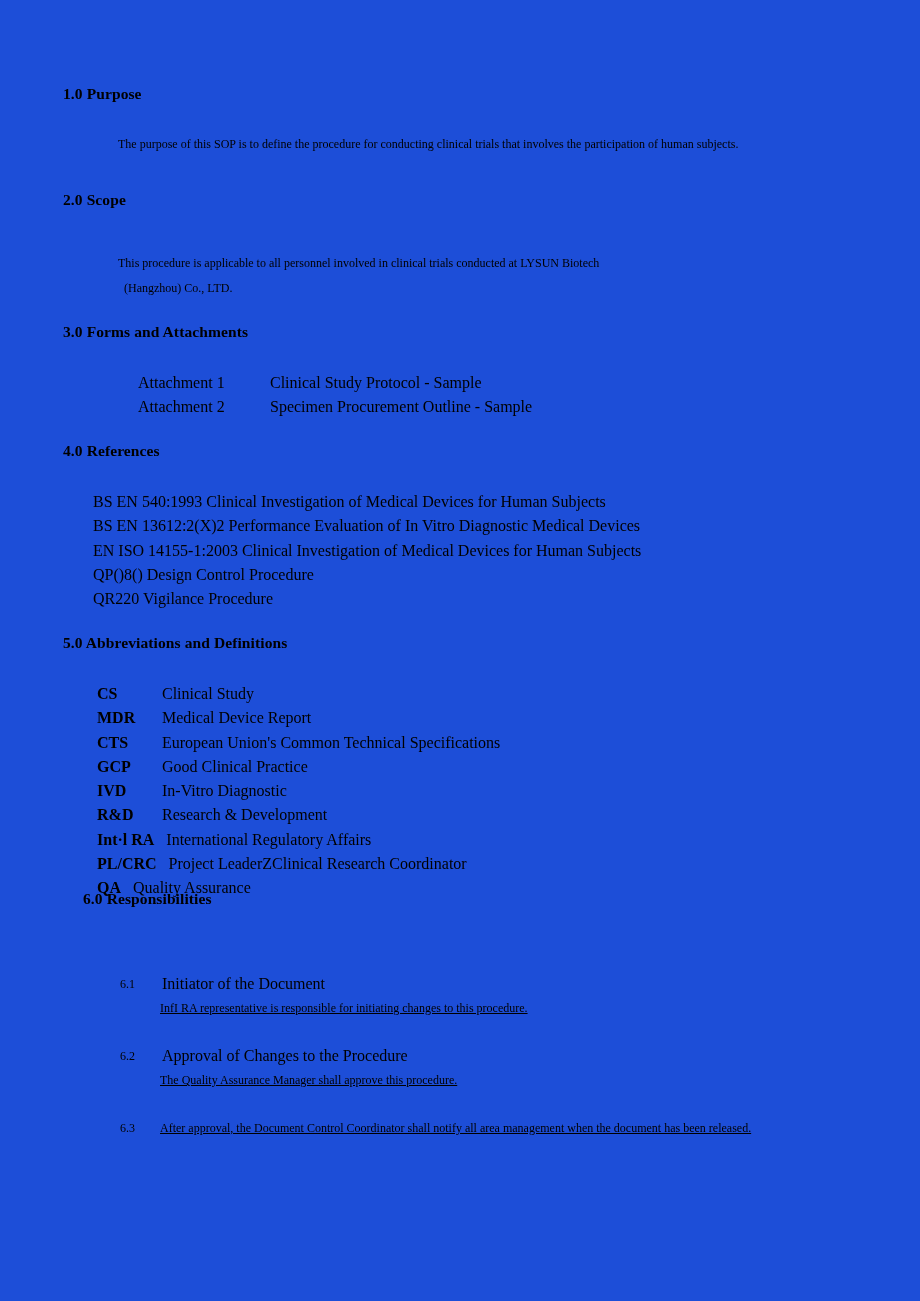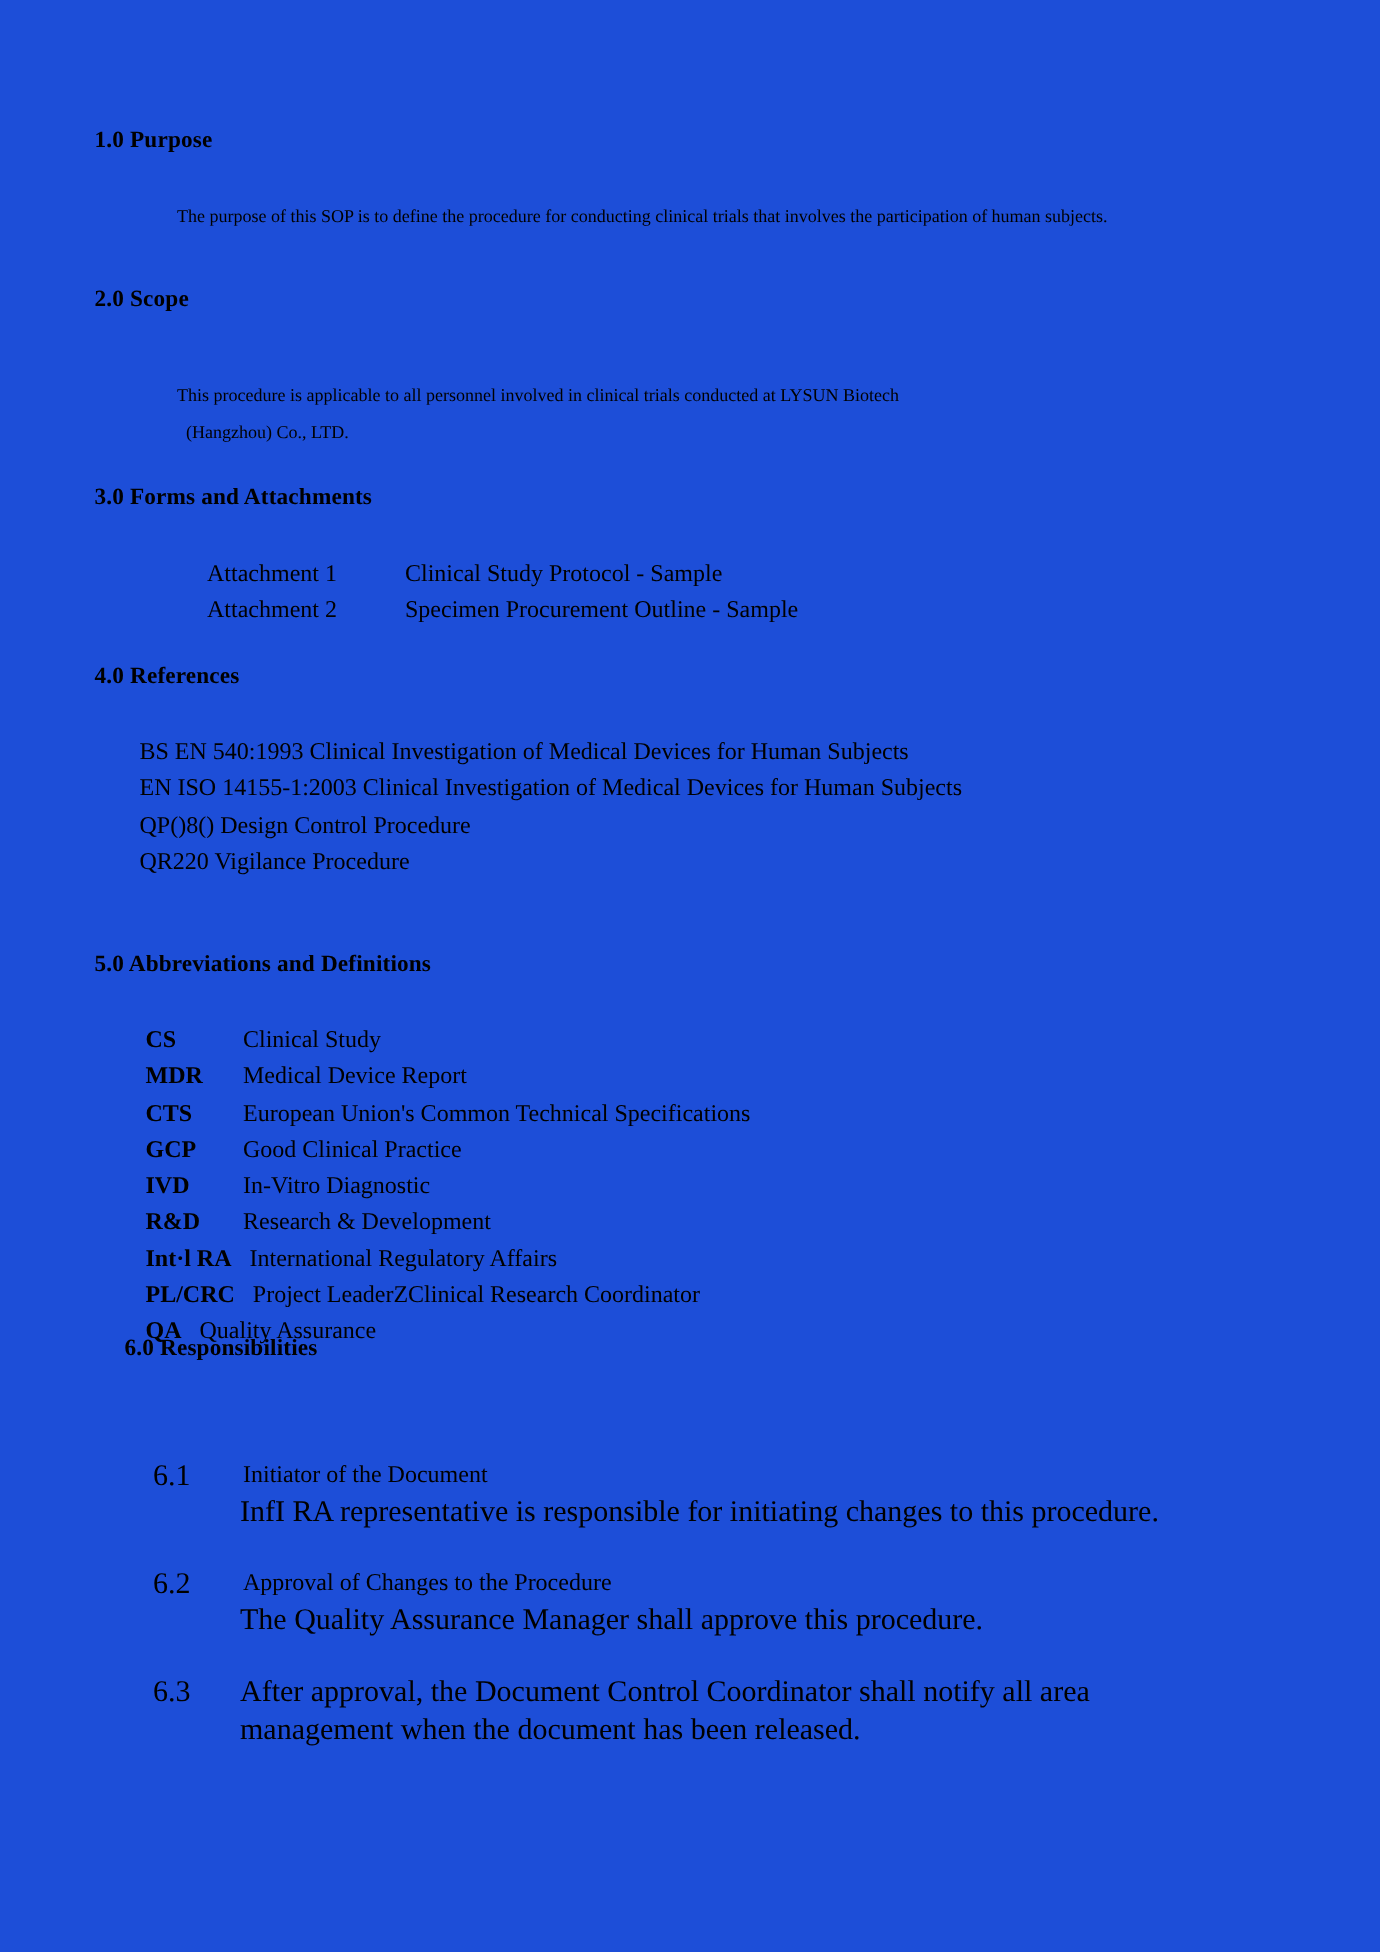--- a/index.html
+++ b/index.html
@@ -99,35 +99,36 @@
   .abbr-def { display: inline; }
 
   
   .resp-item {
     position: absolute;
     left: 0;
     width: 920px;
   }
   .resp-num {
     position: absolute;
-    left: 102px;
+    left: 120px;
     top: 0;
-    font-size: 20px;
+    font-size: 12px;
     line-height: 24px;
   }
   .resp-title {
     margin-left: 162px;
     font-size: 16px;
     line-height: 24px;
   }
   .resp-body {
     margin-left: 160px;
-    font-size: 20px;
+    font-size: 12px;
     line-height: 25px;
     width: 650px;
+    text-decoration: underline;
   }
   .resp-body.wide { width: 645px; }
 </style>
 </head>
 <body>
 
 <div class="page">
 
   <div class="section" style="top:86px;">
     <div class="heading">1.0 Purpose</div>
@@ -159,20 +160,21 @@
       </span>
     </div>
   </div>
 
   <div class="section" style="top:443px;">
     <div class="heading">4.0 References</div>
   </div>
   <div class="section" style="top:490px;">
     <div class="ref-list">
       <span class="ref-row">BS EN 540:1993 Clinical Investigation of Medical Devices for Human Subjects</span>
+      <span class="ref-row">BS EN 13612:2(X)2 Performance Evaluation of In Vitro Diagnostic Medical Devices</span>
       <span class="ref-row">EN ISO 14155-1:2003 Clinical Investigation of Medical Devices for Human Subjects</span>
       <span class="ref-row">QP()8() Design Control Procedure</span>
       <span class="ref-row">QR220 Vigilance Procedure</span>
     </div>
   </div>
 
   <div class="section" style="top:635px;">
     <div class="heading">5.0 Abbreviations and Definitions</div>
   </div>
   <div class="section" style="top:682px;">

